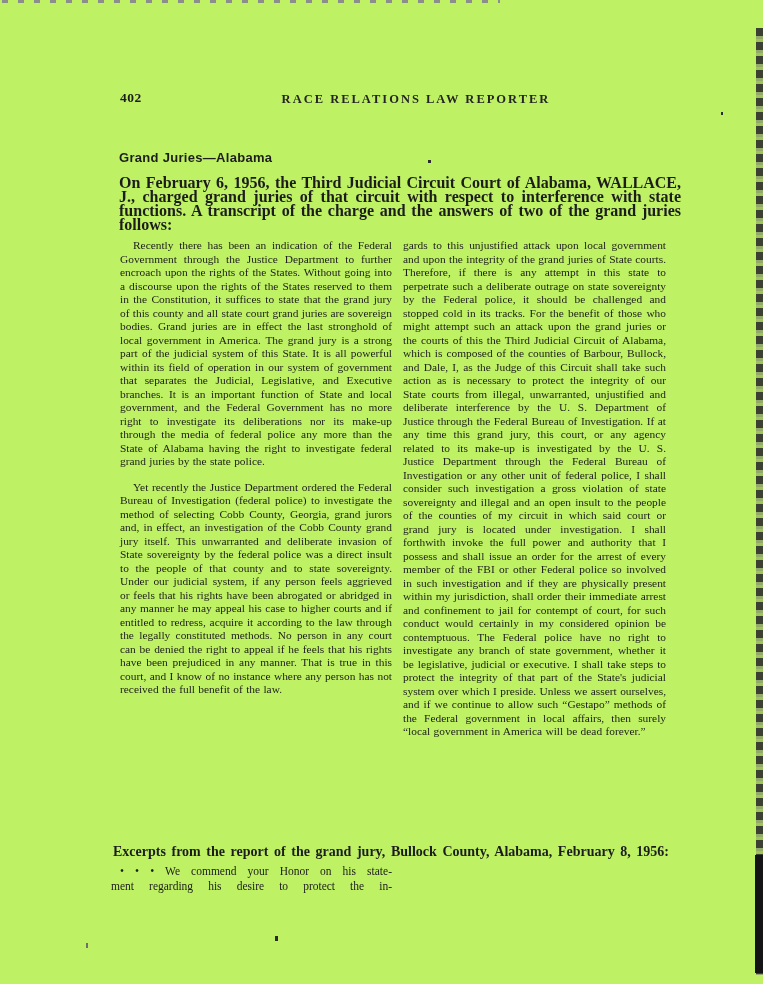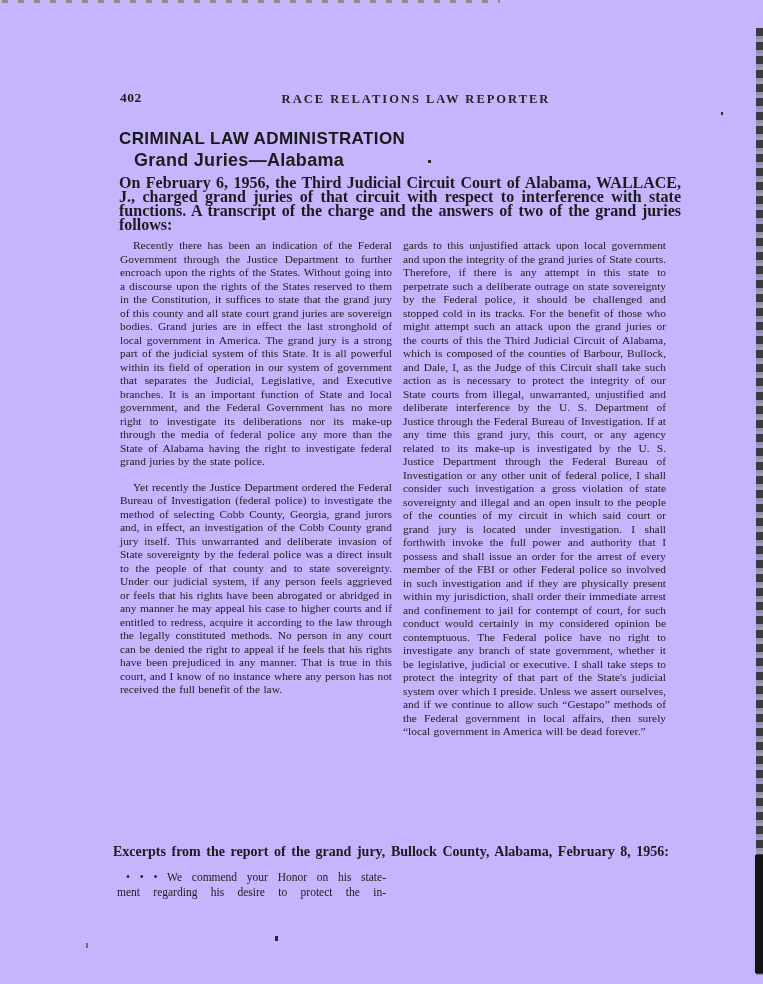--- a/index.html
+++ b/index.html
@@ -1,18 +1,18 @@
 <!DOCTYPE html>
 <html lang="en"><head>
 <meta charset="utf-8">
 <style>
   html,body { margin:0; padding:0; background:#d9d8d4; }
   .paper {
     position:relative; width:763px; height:984px;
-    background:#c4b5fd; overflow:hidden;
+    background:#bef264; overflow:hidden;
     font-family:"Liberation Serif", serif; color:#1c1c1c;
   }
   
   .perforation {
     position:absolute; top:0; left:2px; width:498px; height:3px;
     background:repeating-linear-gradient(90deg,#8d8d8d 0 6px,transparent 6px 16px);
   }
   .scan-edge {
     position:absolute; left:756px; top:28px; width:7px; height:947px;
     background:repeating-linear-gradient(180deg, rgba(45,45,45,.9) 0 8px, rgba(110,110,110,.55) 8px 11px, rgba(60,60,60,.25) 11px 14px);
@@ -27,22 +27,22 @@
     font-size:12.5px; font-weight:700; letter-spacing:2px; color:#242424;
   }
 
   
   .section-title {
     position:absolute; left:119px; top:129px; margin:0;
     font-family:"Liberation Sans", sans-serif; font-size:17px; font-weight:700;
     letter-spacing:.4px; color:#181818;
   }
   .article-subtitle {
-    position:absolute; left:134px; top:150px; margin:0;
-    font-family:"Liberation Sans", sans-serif; font-size:18px; font-weight:700;
+    position:absolute; left:119px; top:150px; margin:0;
+    font-family:"Liberation Sans", sans-serif; font-size:13px; font-weight:700;
     letter-spacing:.3px; color:#1d1d1d;
   }
 
   
   .headnote {
     position:absolute; left:119px; top:176px; width:562px; margin:0;
     font-size:16px; font-weight:700; line-height:14px; text-align:justify;
   }
 
   
@@ -55,42 +55,41 @@
   
   .excerpt-heading {
     position:absolute; left:112px; top:844px; width:556px; margin:1px;
     font-size:14px; font-weight:700; line-height:14px;
     text-align:justify; text-align-last:justify;
   }
   .excerpt-col { position:absolute; top:864px; }
   .excerpt-left  { left:111px; width:281px; }
   .excerpt-right { left:404px; width:262px; }
   .excerpt-text {
-    margin:6px; font-size:11.5px; line-height:14.5px; white-space:pre-line;
+    margin:0; font-size:11.5px; line-height:14.5px; white-space:pre-line;
     text-align:justify; text-align-last:justify; text-indent:9px;
   }
   .excerpt-right .excerpt-text { text-indent:0; }
 </style>
 </head>
 <body>
 
 <div class="paper">
 
   <div class="perforation"></div>
   <div class="scan-edge"></div>
   <div class="scan-edge-solid"></div>
   <div class="speck" style="left:428px; top:160px; width:3px; height:3px;"></div>
   <div class="speck" style="left:721px; top:112px; width:2px; height:3px;"></div>
   <div class="speck" style="left:275px; top:936px; width:3px; height:5px;"></div>
   <div class="speck" style="left:86px; top:943px; width:2px; height:5px; background:#6f6f6f;"></div>
 
   <span class="page-num">402</span>
   <span class="running-head">RACE RELATIONS LAW REPORTER</span>
 
-  <h1 class="section-title">CRIMINAL LAW ADMINISTRATION</h1>
   <h2 class="article-subtitle">Grand Juries—Alabama</h2>
 
   <p class="headnote">On February 6, 1956, the Third Judicial Circuit Court of Alabama, WALLACE, J., charged grand juries of that circuit with respect to interference with state functions.  A transcript of the charge and the answers of two of the grand juries follows:</p>
 
   <div class="col col-left">
     <p class="body-para indent">Recently there has been an indication of the Federal Government through the Justice Department to further encroach upon the rights of the States.  Without going into a discourse upon the rights of the States reserved to them in the Constitution, it suffices to state that the grand jury of this county and all state court grand juries are sovereign bodies.  Grand juries are in effect the last stronghold of local government in America.  The grand jury is a strong part of the judicial system of this State.  It is all powerful within its field of operation in our system of government that separates the Judicial, Legislative, and Executive branches.  It is an important function of State and local government, and the Federal Government has no more right to investigate its deliberations nor its make-up through the media of federal police any more than the State of Alabama having the right to investigate federal grand juries by the state police.</p>
     <p class="body-para indent">Yet recently the Justice Department ordered the Federal Bureau of Investigation (federal police) to investigate the method of selecting Cobb County, Georgia, grand jurors and, in effect, an investigation of the Cobb County grand jury itself.  This unwarranted and deliberate invasion of State sovereignty by the federal police was a direct insult to the people of that county and to state sovereignty.  Under our judicial system, if any person feels aggrieved or feels that his rights have been abrogated or abridged in any manner he may appeal his case to higher courts and if entitled to redress, acquire it according to the law through the legally constituted methods.  No person in any court can be denied the right to appeal if he feels that his rights have been prejudiced in any manner.  That is true in this court, and I know of no instance where any person has not received the full benefit of the law.</p>
   </div>
 
   <div class="col col-right">

